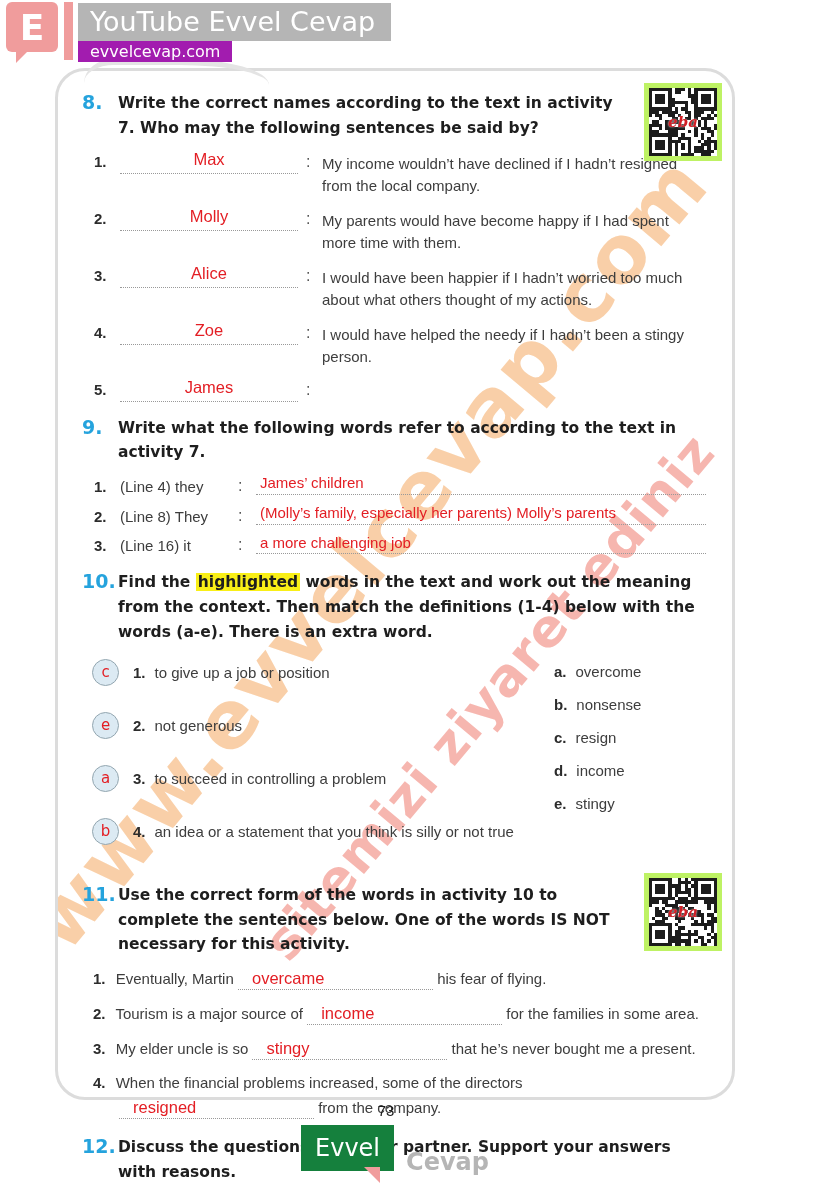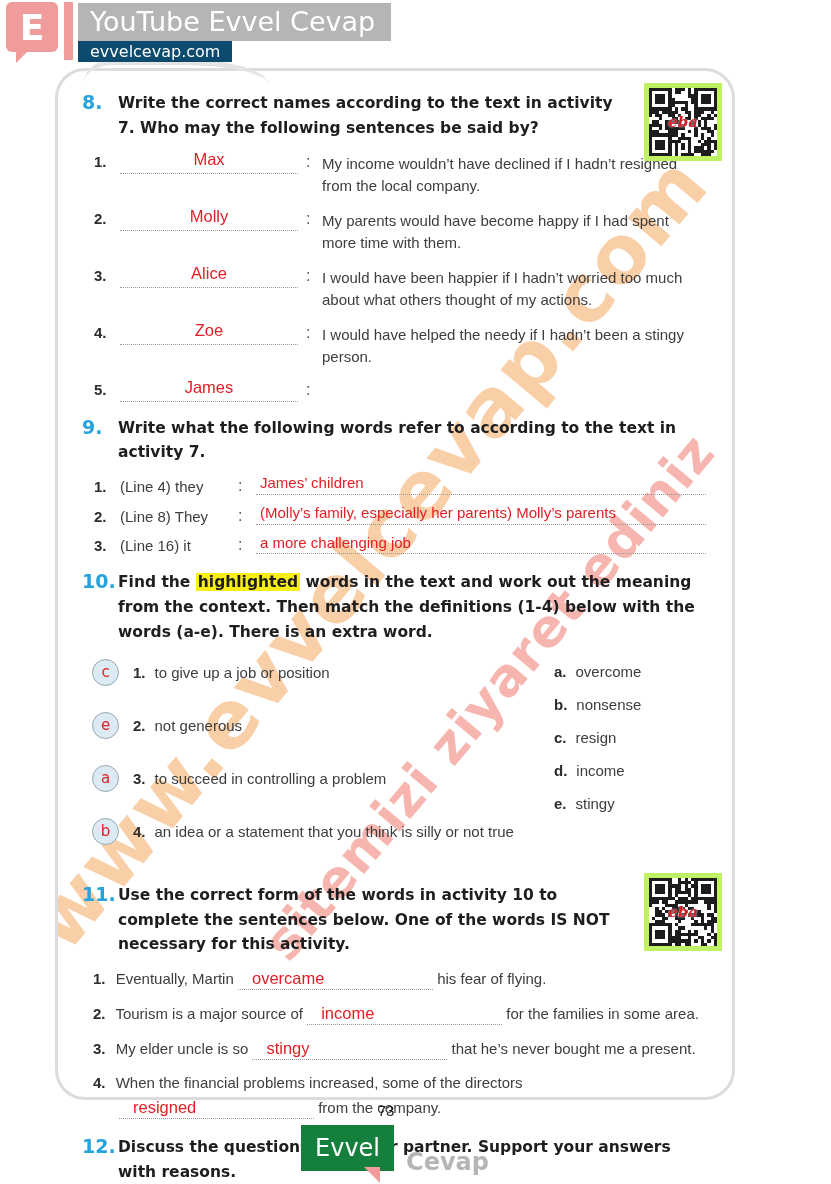--- a/index.html
+++ b/index.html
@@ -21,21 +21,21 @@
     content:""; position:absolute; left:10px; bottom:-11px;
     border:8px solid transparent; border-top-color:#f09c9c; border-left-color:#f09c9c;
   }
   .logo-stripe { position:absolute; left:64px; top:2px; width:9px; height:58px; background:#f09c9c; }
   .title-bar {
     position:absolute; left:78px; top:3px; height:38px; background:#b5b5b5;
     color:#fff; font-size:27px; line-height:38px; padding:0 16px 0 12px;
     white-space:nowrap; font-family:"DejaVu Sans", sans-serif;
   }
   .subtitle-bar {
-    position:absolute; left:78px; top:41px; height:21px; background:#0c4a6e;
+    position:absolute; left:78px; top:41px; height:21px; background:#a21caf;
     color:#fefefe; font-size:16px; line-height:21px; padding:0 12px;
     white-space:nowrap; font-family:"DejaVu Sans", sans-serif;
   }
 
   
   .card {
     position:absolute; left:55px; top:68px; width:680px; height:1032px;
     border:3px solid #dcdcdc; border-radius:30px; background:#fff;
   }
   .swoosh {

